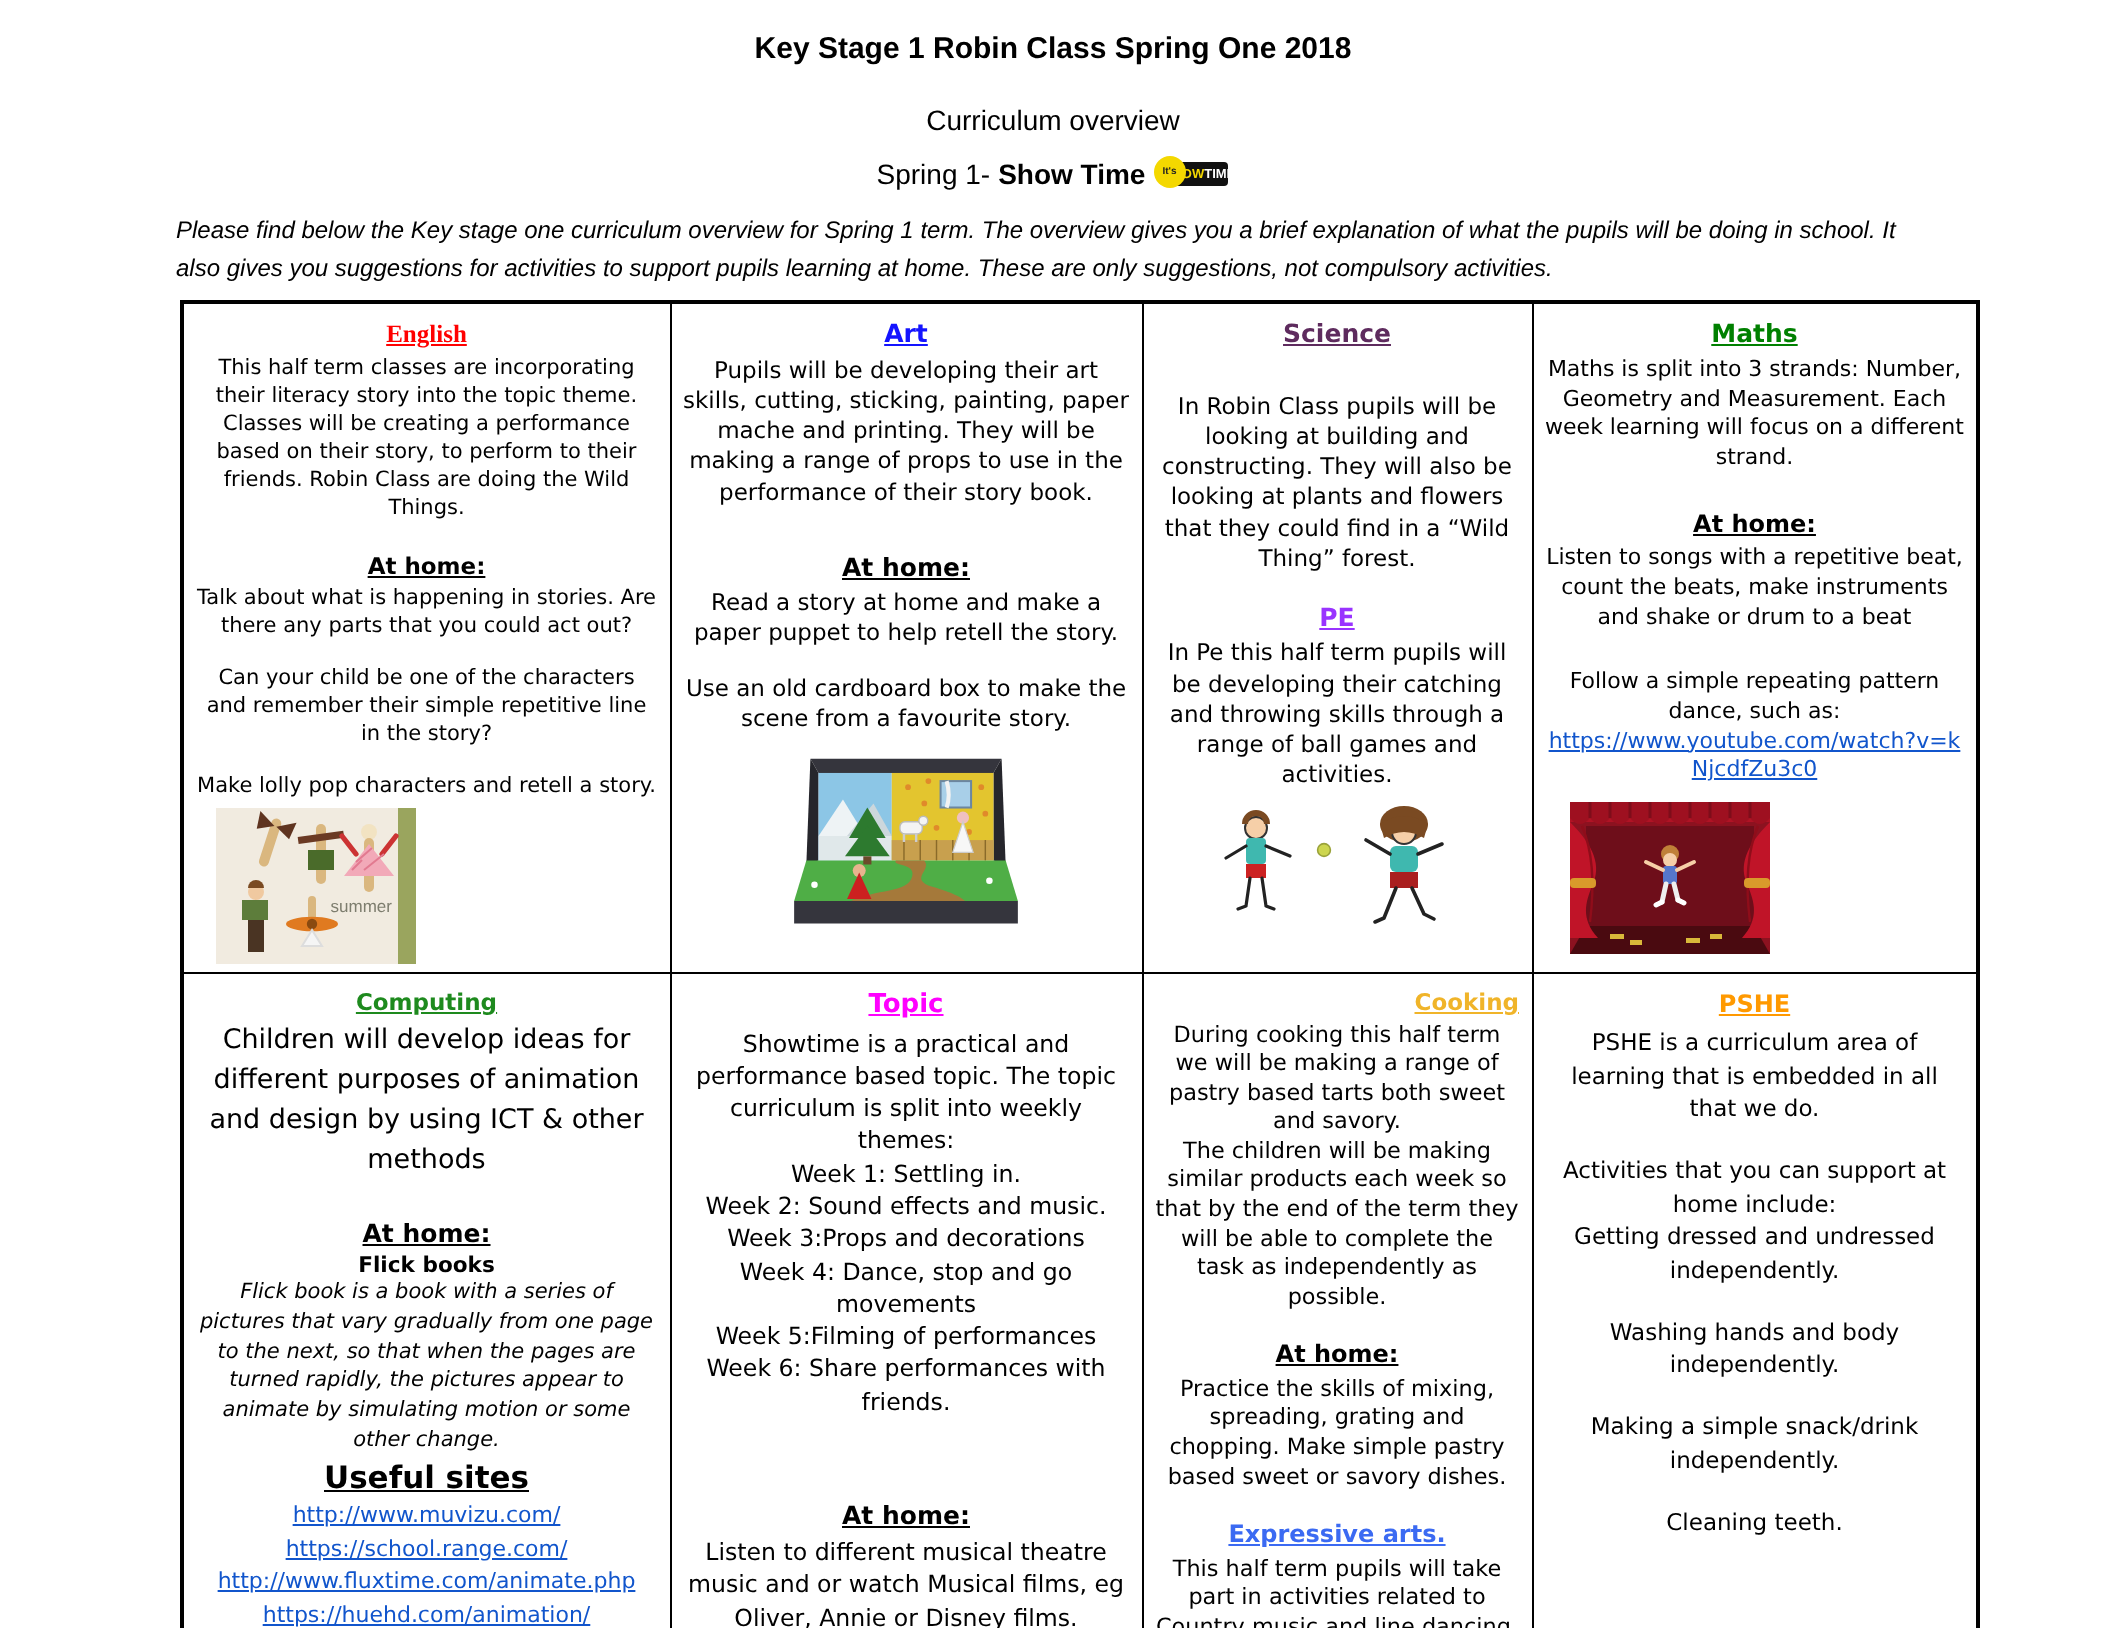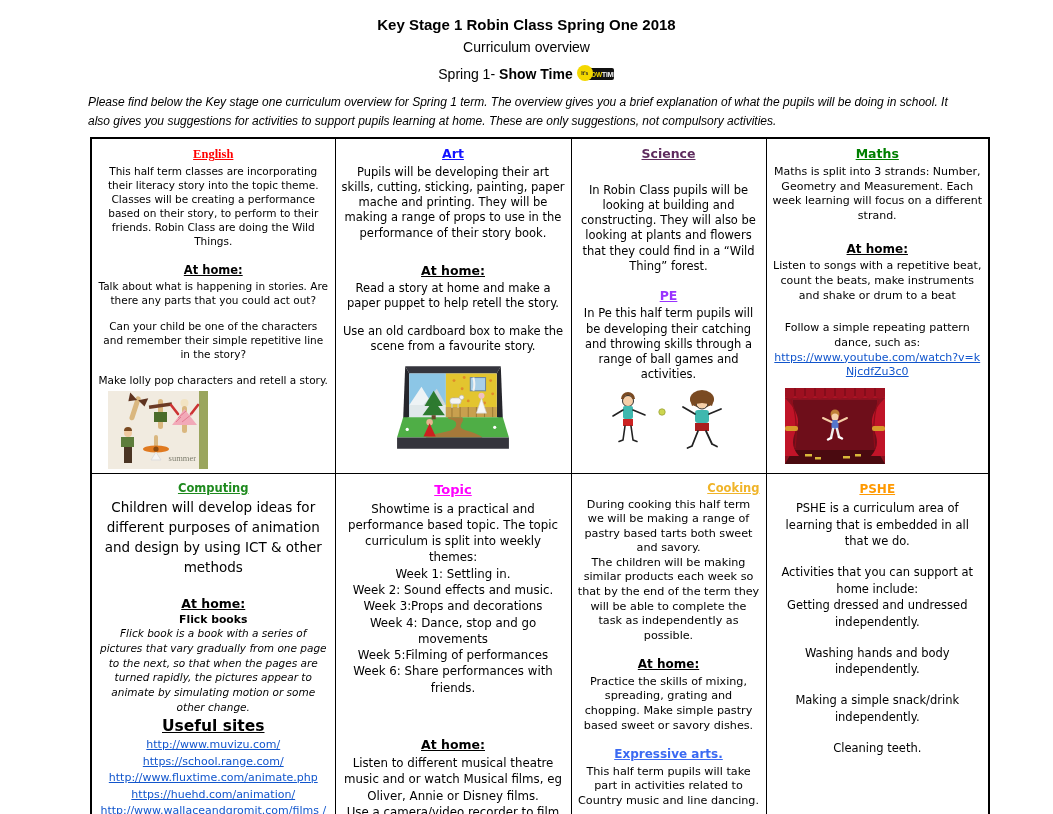--- a/index.html
+++ b/index.html
@@ -4,21 +4,21 @@
 <style>
   html,body{margin:0;padding:0;background:#ffffff;}
   body{
     width:1053px;height:814px;position:relative;
     font-family:"DejaVu Sans",sans-serif;color:#000;
     -webkit-font-smoothing:antialiased;
   }
   
   .header{ text-align:center; padding-top:16px; font-family:"Liberation Sans",sans-serif;}
   .doc-title{font-size:15px;font-weight:bold;}
-  .doc-subtitle{font-size:14px;margin-top:6px;}
+  .doc-subtitle{font-size:14px;margin-top:19px;}
   .term-line{font-size:14px;margin-top:10px;display:flex;justify-content:center;align-items:center;gap:4px;}
   .term-bold{font-weight:bold;}
   .showtime-logo{position:relative;display:inline-block;width:38px;height:18px;vertical-align:middle;}
   .showtime-logo .lg-box{position:absolute;left:9px;top:3px;width:28px;height:12px;background:#111;border-radius:2px;
      display:flex;align-items:center;justify-content:center;font-size:6.5px;font-weight:bold;letter-spacing:0;}
   .showtime-logo .lg-show{color:#f4d800;}
   .showtime-logo .lg-time{color:#fff;}
   .showtime-logo .lg-circle{position:absolute;left:0;top:0;width:16px;height:16px;border-radius:50%;background:#f4d800;
      display:flex;align-items:center;justify-content:center;font-size:5px;font-weight:bold;color:#222;}
   .intro{
@@ -50,21 +50,21 @@
   .t-pshe{font-size:11.5px;line-height:1.45;}
   .t-computing-lead{font-size:13.5px;line-height:1.5;}
   .t-computing-small{font-size:10.5px;line-height:1.42;font-style:italic;}
   .flick-label{font-weight:bold;font-size:10.8px;}
   .useful-sites{font-weight:bold;text-decoration:underline;font-size:15.5px;margin:2px 0 2px 0;}
   a.link{text-decoration:underline;word-break:break-all;cursor:pointer;text-align:right;}
   .links-list{font-size:11px;line-height:1.5;}
   
   .img-block{position:relative;}
   .img-english{width:100px;height:78px;margin:3px 0 0 10px;}
-  .img-english .caption{position:absolute;right:12px;bottom:4px;font-family:Liberation Serif, serif;
+  .img-english .caption{position:absolute;right:12px;bottom:22px;font-family:Liberation Sans, sans-serif;
      font-size:8.5px;color:#7d7d6e;}
   .img-art{width:120px;height:94px;margin:4px auto 0 auto;}
   .img-pe{width:130px;height:70px;margin:6px auto 0 auto;}
   .img-maths{width:100px;height:76px;margin:8px 0 0 12px;}
   svg{display:block;}
 </style>
 </head>
 <body>
 
 <div class="header">

